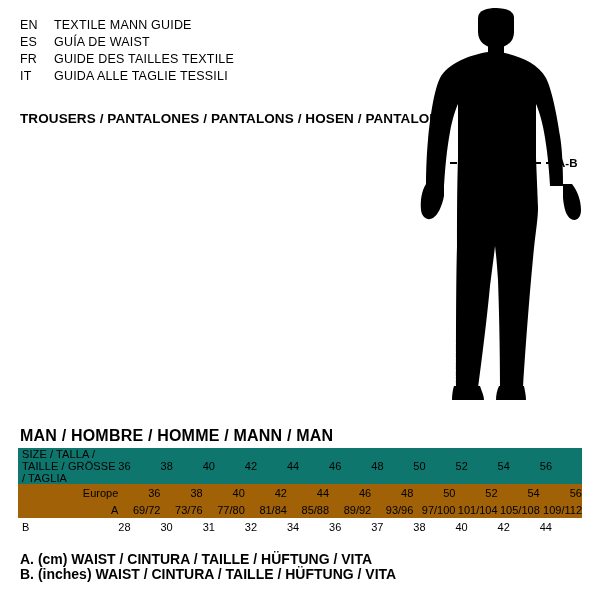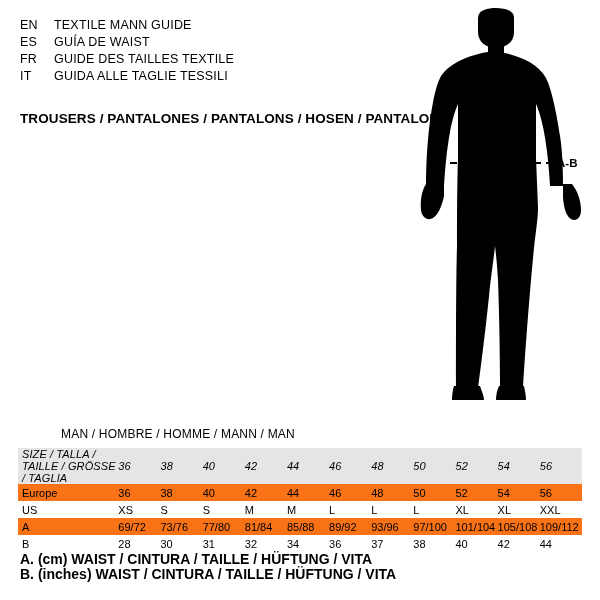--- a/index.html
+++ b/index.html
@@ -66,49 +66,48 @@
     top: 157px;
     font-size: 11.5px;
     font-weight: bold;
   }
 
   
   .table-title {
     position: absolute;
     left: 20px;
     top: 427px;
-    font-size: 12px;
-    font-weight: normal;
+    font-size: 16px;
+    font-weight: bold;
     letter-spacing: .2px;
-    margin-left: 41px;
   }
   table.size-table {
     position: absolute;
     left: 18px;
     top: 448px;
     width: 564px;
     border-collapse: collapse;
     font-size: 11px;
   }
   table.size-table th,
   table.size-table td {
     padding: 0;
     height: 17px;
     text-align: left;
     font-weight: normal;
     vertical-align: middle;
   }
   table.size-table thead th {
-    background: #e5e5e5;
+    background: #0f766e;
     font-size: 11px;
     letter-spacing: .1px;
-    font-style: italic;
   }
   table.size-table tbody tr.shaded td {
-    background: #f97316;
+    background: #a16207;
+    text-align: right;
   }
   table.size-table .col-label {
     width: 96px;
     padding-left: 4px;
   }
   table.size-table thead th.col-label {
     padding-left: 4px;
   }
   table.size-table td.val,
   table.size-table th.val {
@@ -200,34 +199,20 @@
       <td class="val">40</td>
       <td class="val">42</td>
       <td class="val">44</td>
       <td class="val">46</td>
       <td class="val">48</td>
       <td class="val">50</td>
       <td class="val">52</td>
       <td class="val">54</td>
       <td class="val">56</td>
     </tr>
-    <tr>
-      <td class="col-label">US</td>
-      <td class="val">XS</td>
-      <td class="val">S</td>
-      <td class="val">S</td>
-      <td class="val">M</td>
-      <td class="val">M</td>
-      <td class="val">L</td>
-      <td class="val">L</td>
-      <td class="val">L</td>
-      <td class="val">XL</td>
-      <td class="val">XL</td>
-      <td class="val">XXL</td>
-    </tr>
     <tr class="shaded">
       <td class="col-label">A</td>
       <td class="val">69/72</td>
       <td class="val">73/76</td>
       <td class="val">77/80</td>
       <td class="val">81/84</td>
       <td class="val">85/88</td>
       <td class="val">89/92</td>
       <td class="val">93/96</td>
       <td class="val">97/100</td>

